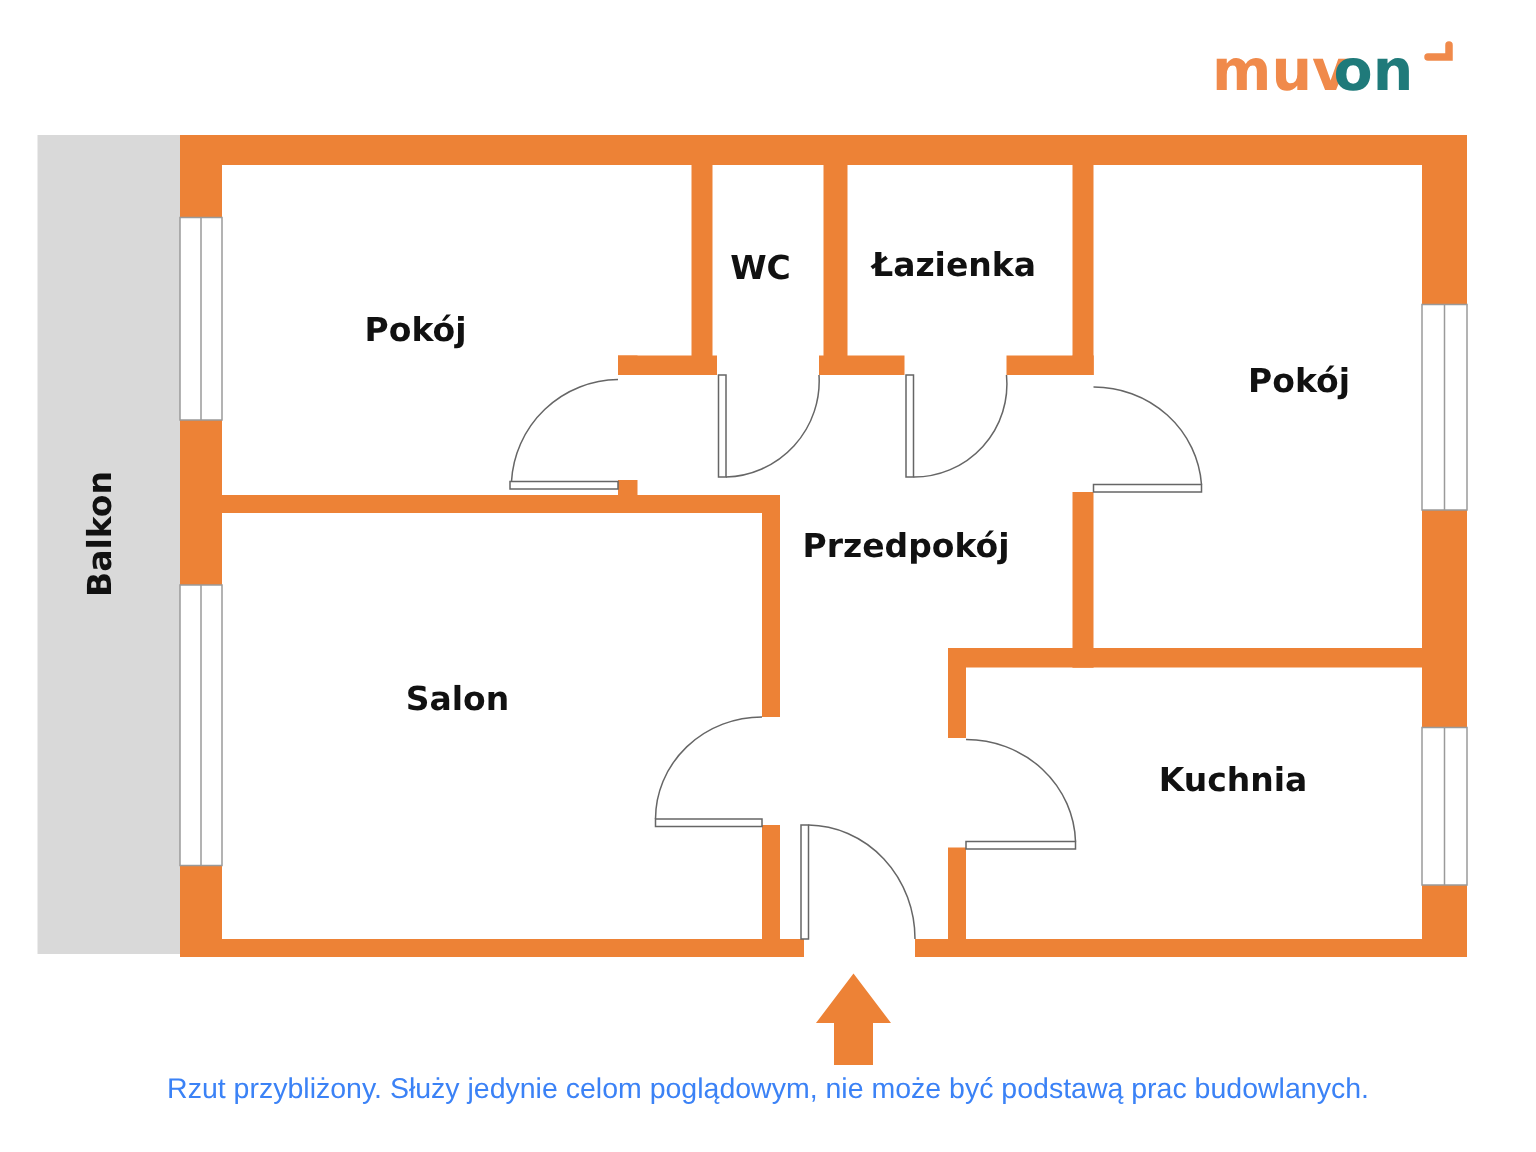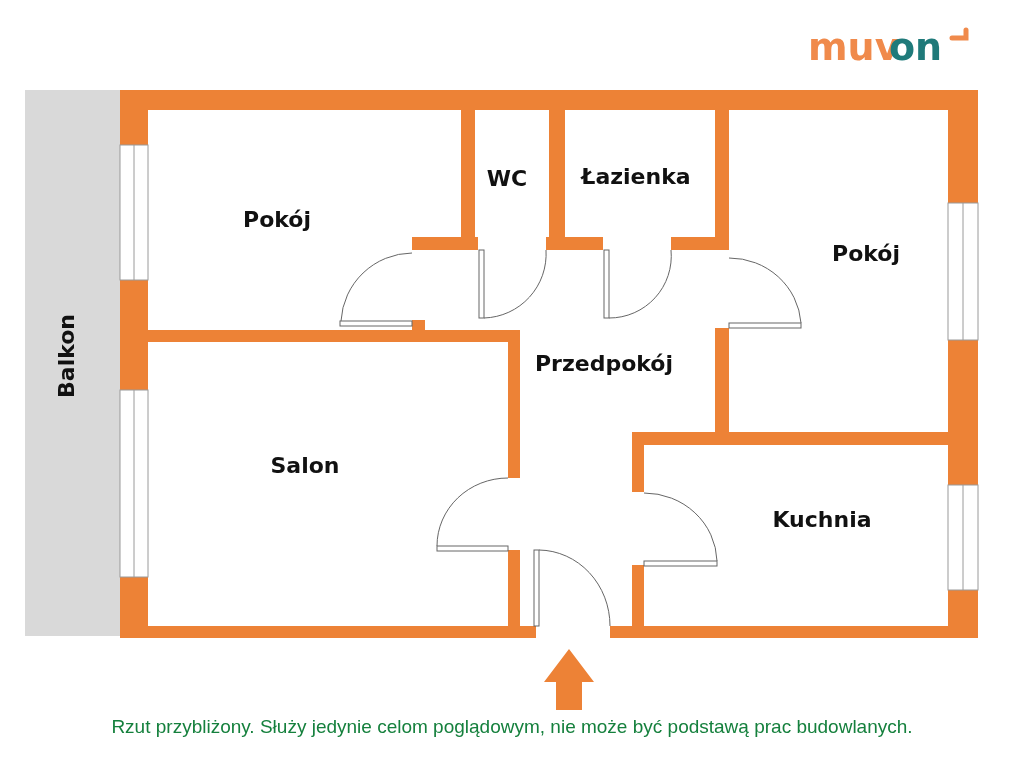--- a/index.html
+++ b/index.html
@@ -7,21 +7,21 @@
   #plan { position: absolute; left: 0; top: 0; }
   .wall { fill: #ED8236; }
   .balcony { fill: #D9D9D9; }
   .win { fill: #ffffff; stroke: #9a9a9a; stroke-width: 1; }
   .door-leaf { fill: #ffffff; stroke: #666; stroke-width: 1; }
   .door-arc { fill: none; stroke: #666; stroke-width: 1; }
   .room-label { font-family: "DejaVu Sans", sans-serif; font-weight: bold; font-size: 22px; fill: #111; }
   .logo-a { font-family: "DejaVu Sans", sans-serif; font-weight: bold; font-size: 38px; fill: #F08A4B; }
   .logo-b { font-family: "DejaVu Sans", sans-serif; font-weight: bold; font-size: 38px; fill: #1F7A7A; }
   .arrow { fill: #ED8236; }
-  #caption { position: absolute; left: 0; width: 1024px; top: 716px; text-align: center; font-family: "Liberation Sans", sans-serif; font-size: 19px; color: #15803d; }
+  #caption { position: absolute; left: 0; width: 1024px; top: 716px; text-align: center; font-family: "Liberation Sans", sans-serif; font-size: 19px; color: #3b82f6; }
 </style>
 </head>
 <body>
 
 <svg id="plan" width="1024" height="768" viewBox="0 0 1024 768" xmlns="http://www.w3.org/2000/svg">
 
   <g>
     <text x="808" y="60" class="logo-a">muv</text>
     <text x="889" y="60" class="logo-b">on</text>
     <path d="M952 38 L966 38 L966 30" fill="none" stroke="#F08A4B" stroke-width="5" stroke-linecap="round"></path>

